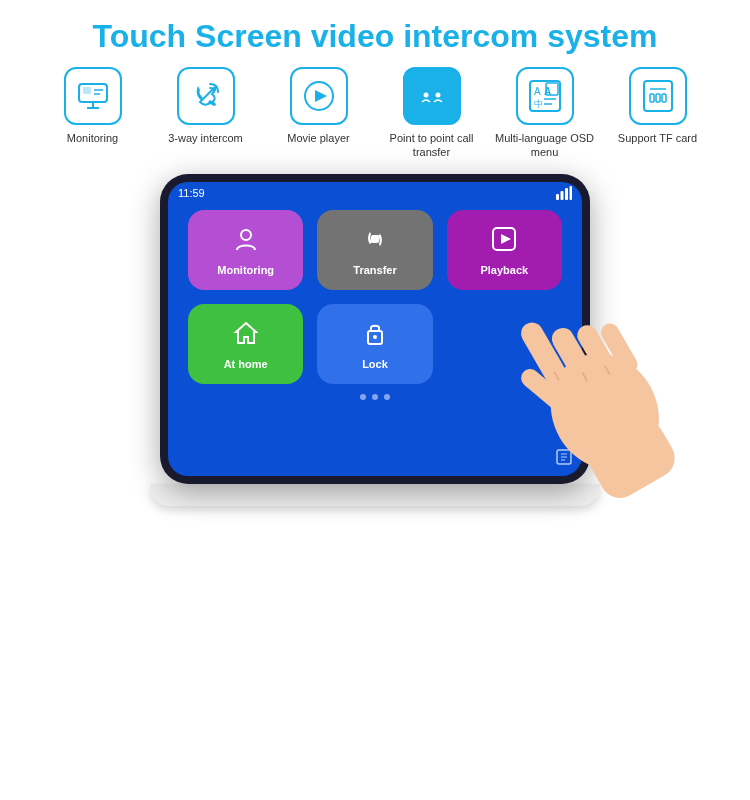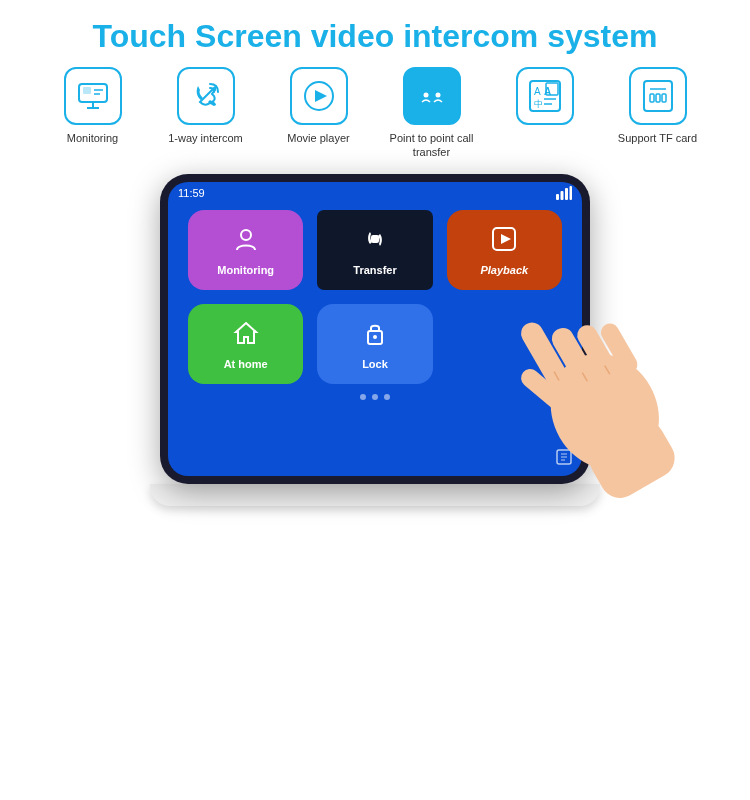--- a/index.html
+++ b/index.html
@@ -103,23 +103,23 @@
       font-weight: 600;
       cursor: pointer;
       height: 80px;
     }
     .app-btn .app-icon {
       font-size: 24px;
       margin-bottom: 6px;
     }
 
     .btn-monitoring { background: #b44fd4; }
-    .btn-transfer   { background: #0f172a; border-radius: 7px; }
+    .btn-transfer   { background: #737373; }
     .btn-setting    { background: #f06020; }
-    .btn-playback   { background: #c2410c; font-style: italic; }
+    .btn-playback   { background: #a21caf; }
     .btn-athome     { background: #40c040; text-align: right; }
     .btn-lock       { background: #3070e8; }
 
     
     .screen-bottom {
       display: flex;
       justify-content: center;
       gap: 6px;
       padding-bottom: 4px;
     }
@@ -198,21 +198,21 @@
   <div class="feature-item">
     <div class="feature-icon-box">
       <svg width="32" height="32" viewBox="0 0 32 32" fill="none">
         <path d="M8 6 C8 6 6 10 7 14 C8 18 11 20 11 20 L13 18 C13 18 11 16 10 14 C9 12 10 10 10 10 Z" fill="#1ab0e8"></path>
         <path d="M24 26 C24 26 20 24 18 22 L20 20 C20 20 22 21 24 22 C26 23 26 25 26 25 Z" fill="#1ab0e8"></path>
         <path d="M10 22 L12 20 L20 12 L22 10 L24 8 Q26 6 25 10 L22 14 L24 16 Q26 20 22 22 L18 24 Q14 26 10 22Z" fill="none" stroke="#1ab0e8" stroke-width="2"></path>
         <path d="M20 4 Q28 4 28 12" stroke="#1ab0e8" stroke-width="2" fill="none" stroke-linecap="round"></path>
         <path d="M20 8 Q24 8 24 12" stroke="#1ab0e8" stroke-width="2" fill="none" stroke-linecap="round"></path>
       </svg>
     </div>
-    <span class="feature-label">1-way intercom</span>
+    <span class="feature-label">3-way intercom</span>
   </div>
 
   <div class="feature-item">
     <div class="feature-icon-box">
       <svg width="36" height="36" viewBox="0 0 36 36" fill="none">
         <circle cx="18" cy="18" r="14" stroke="#1ab0e8" stroke-width="2"></circle>
         <polygon points="14,12 26,18 14,24" fill="#1ab0e8"></polygon>
       </svg>
     </div>
     <span class="feature-label">Movie player</span>
@@ -236,20 +236,21 @@
       <svg width="34" height="34" viewBox="0 0 34 34" fill="none">
         <rect x="2" y="2" width="30" height="30" rx="3" stroke="#1ab0e8" stroke-width="2"></rect>
         <text x="6" y="16" font-size="10" fill="#1ab0e8" font-family="Arial">A</text>
         <text x="16" y="16" font-size="10" fill="#1ab0e8" font-family="Arial" font-weight="bold">A</text>
         <rect x="18" y="4" width="12" height="12" rx="1" stroke="#1ab0e8" stroke-width="1.5" fill="none"></rect>
         <text x="6" y="28" font-size="9" fill="#1ab0e8" font-family="Arial">中</text>
         <line x1="16" y1="20" x2="28" y2="20" stroke="#1ab0e8" stroke-width="1.5"></line>
         <line x1="16" y1="25" x2="24" y2="25" stroke="#1ab0e8" stroke-width="1.5"></line>
       </svg>
     </div>
+    <span class="feature-label">Multi-language OSD menu</span>
   </div>
 
   <div class="feature-item">
     <div class="feature-icon-box">
       <svg width="32" height="34" viewBox="0 0 32 34" fill="none">
         <rect x="2" y="2" width="28" height="30" rx="3" stroke="#1ab0e8" stroke-width="2"></rect>
         <line x1="8" y1="10" x2="24" y2="10" stroke="#1ab0e8" stroke-width="1.5"></line>
         <rect x="8" y="15" width="4" height="8" rx="1" stroke="#1ab0e8" stroke-width="1.5"></rect>
         <rect x="14" y="15" width="4" height="8" rx="1" stroke="#1ab0e8" stroke-width="1.5"></rect>
         <rect x="20" y="15" width="4" height="8" rx="1" stroke="#1ab0e8" stroke-width="1.5"></rect>

